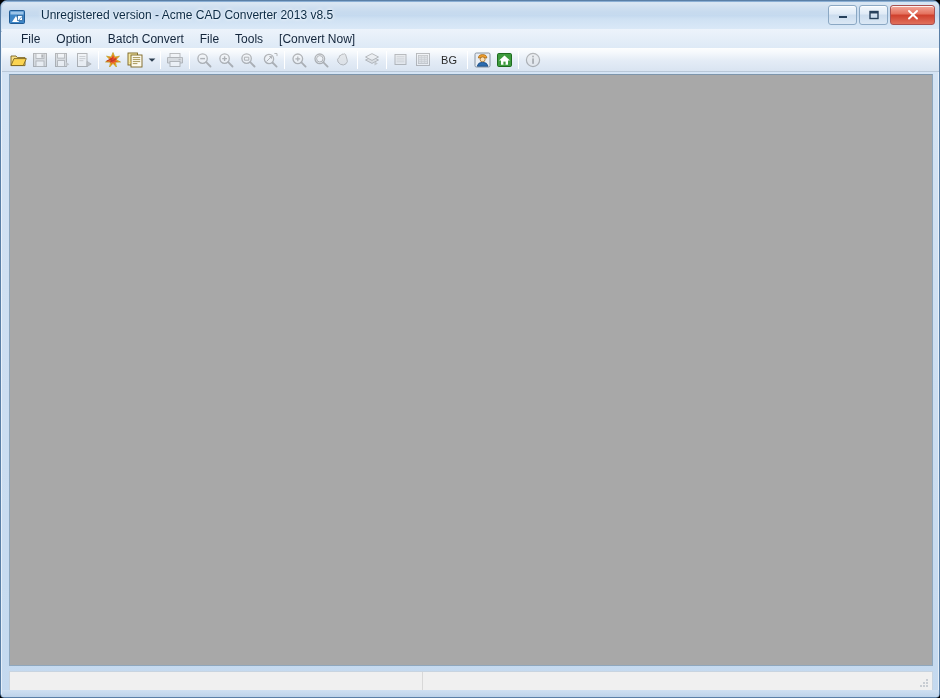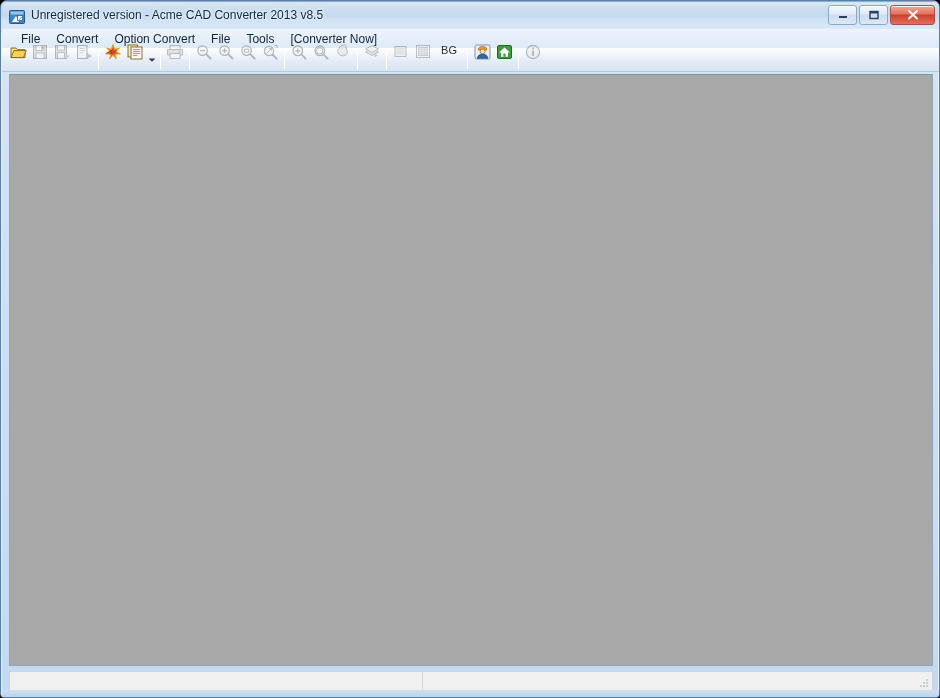--- a/index.html
+++ b/index.html
@@ -37,21 +37,21 @@
     position: absolute; left: 1px; top: 1px; right: 1px; height: 13px;
     background: linear-gradient(to bottom, rgba(255,255,255,0.62), rgba(255,255,255,0.06));
     border-radius: 5px 5px 0 0;
     pointer-events: none;
   }
   #title-icon {
     position: absolute; left: 8px; top: 8px;
     width: 16px; height: 16px;
   }
   #title-text {
-    position: absolute; left: 30px; top: 7px;
+    position: absolute; left: 40px; top: 7px;
     font-size: 12px;
     color: #0b2a44;
     white-space: nowrap;
     text-shadow: 0 0 3px rgba(255,255,255,0.95), 0 0 5px rgba(255,255,255,0.8);
   }
 
   
   .winbtn {
     position: absolute; top: 4px;
     width: 29px; height: 20px;
@@ -90,21 +90,21 @@
     left: 1px; top: 47px;
     width: 938px; height: 24px;
     background: linear-gradient(to bottom, #fdfefe 0%, #f4f8fc 22%, #e4ecf6 55%, #d9e4f1 100%);
     border-bottom: 1px solid #b9c8d8;
     display: flex;
     align-items: center;
     padding-left: 5px;
   }
   .tb-btn {
     width: 22px; height: 31px;
-    display: flex; align-items: flex-start; justify-content: center;
+    display: flex; align-items: center; justify-content: center;
     flex: 0 0 auto;
     cursor: default;
     position: relative;
   }
   .tb-btn.wide { width: 30px; }
   .tb-sep {
     width: 1px; height: 18px;
     margin: 0 3px;
     background: #b2c0d0;
     border-right: 1px solid #ffffff;
@@ -206,25 +206,25 @@
 
     <div class="winbtn" id="btn-close">
       <svg width="12" height="11" viewBox="0 0 12 11">
         <path d="M2 1.5 L10 9 M10 1.5 L2 9" stroke="#ffffff" stroke-width="1.9" stroke-linecap="round" fill="none"></path>
       </svg>
     </div>
   </div>
 
   <div id="menubar-row">
     <span class="menu-item">File</span>
-    <span class="menu-item">Convert</span>
-    <span class="menu-item">Option Convert</span>
+    <span class="menu-item">Option</span>
+    <span class="menu-item">Batch Convert</span>
     <span class="menu-item">File</span>
     <span class="menu-item">Tools</span>
-    <span class="menu-item">[Converter Now]</span>
+    <span class="menu-item">[Convert Now]</span>
   </div>
 
   <div id="toolbar">
 
     <div class="tb-btn">
       <svg width="17" height="16" viewBox="0 0 17 16">
         <path d="M1 4 h5 l1.4 1.6 H15 v8 H1 z" fill="#f7e08a" stroke="#7a6320" stroke-width="0.9"></path>
         <path d="M1 13.5 L4 6.6 H16.3 L13.3 13.5 z" fill="#fbd451" stroke="#7a6320" stroke-width="0.9"></path>
       </svg>
     </div>

